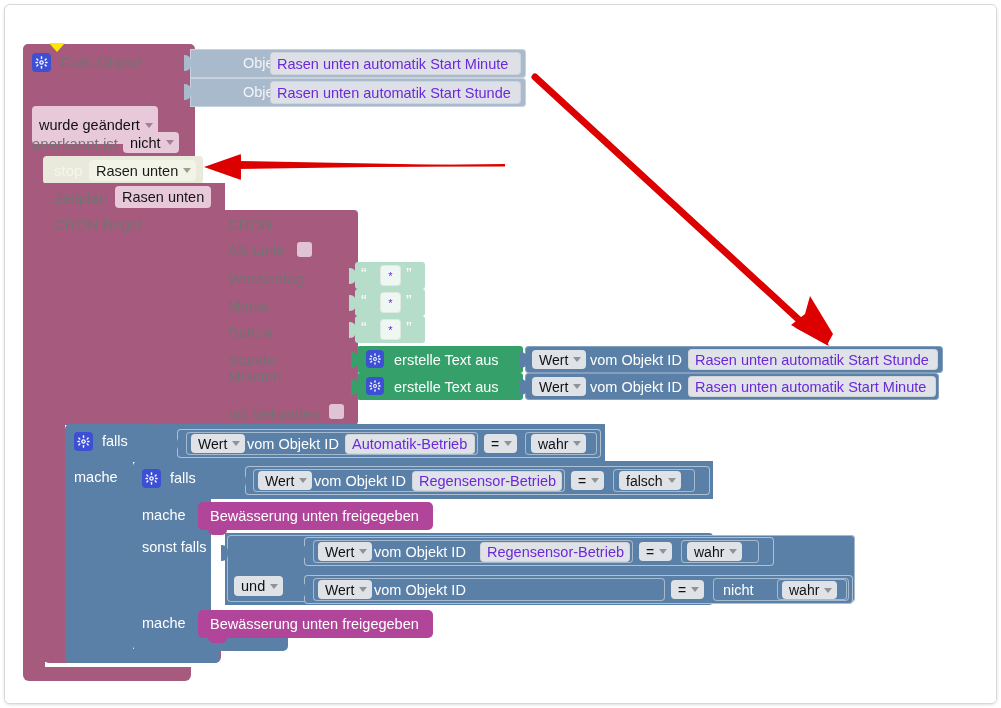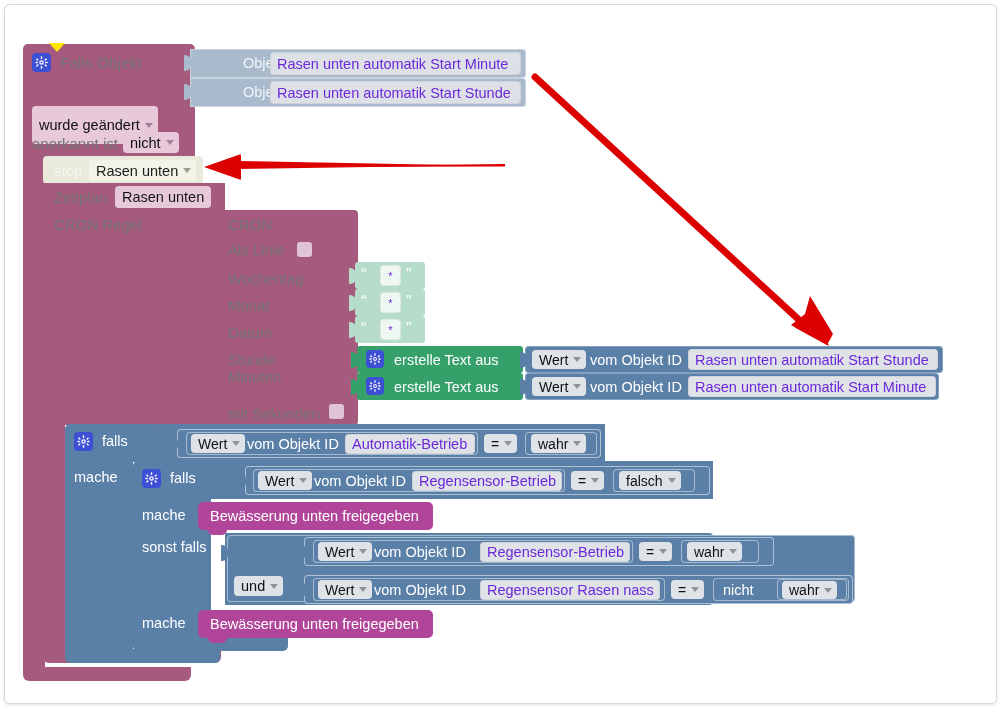--- a/index.html
+++ b/index.html
@@ -437,21 +437,20 @@
   </div>
 
   <div class="vblock" style="left:299px;top:570px;width:549px;height:29px;box-shadow:inset 0 0 0 1px rgba(255,255,255,.5);"></div>
   <div class="plug" style="left:294px;top:577px;background:#5b80a8;"></div>
   <div class="vblock" style="left:308px;top:573px;width:352px;height:23px;box-shadow:inset 0 0 0 1px rgba(255,255,255,.45);"></div>
   <div class="dd" style="left:313px;top:575px;height:19px;font-size:14px;">
     <span>Wert</span>
     <span class="tri"></span>
   </div>
   <div class="vtxt" style="left:369px;top:578px;">vom Objekt ID</div>
-  <div class="field" style="left:475px;top:575px;width:180px;height:20px;">Regensensor Rasen nass</div>
   <div class="dd" style="left:666px;top:575px;height:19px;font-size:14px;">
     <span>=</span>
     <span class="tri"></span>
   </div>
   <div class="vblock" style="left:708px;top:573px;width:136px;height:23px;box-shadow:inset 0 0 0 1px rgba(255,255,255,.45);"></div>
   <div class="vtxt" style="left:718px;top:578px;">nicht</div>
   <div class="vblock" style="left:772px;top:574px;width:70px;height:21px;box-shadow:inset 0 0 0 1px rgba(255,255,255,.45);"></div>
   <div class="dd" style="left:777px;top:576px;height:18px;font-size:14px;">
     <span>wahr</span>
     <span class="tri"></span>

